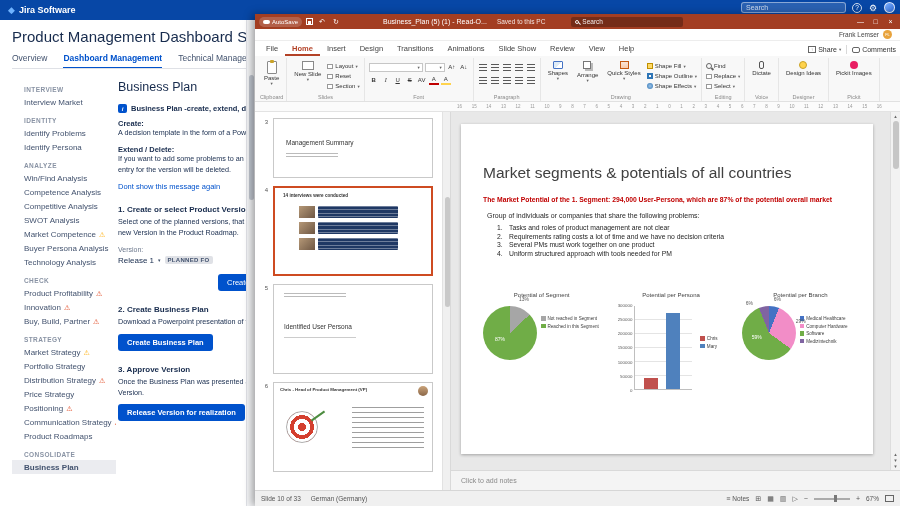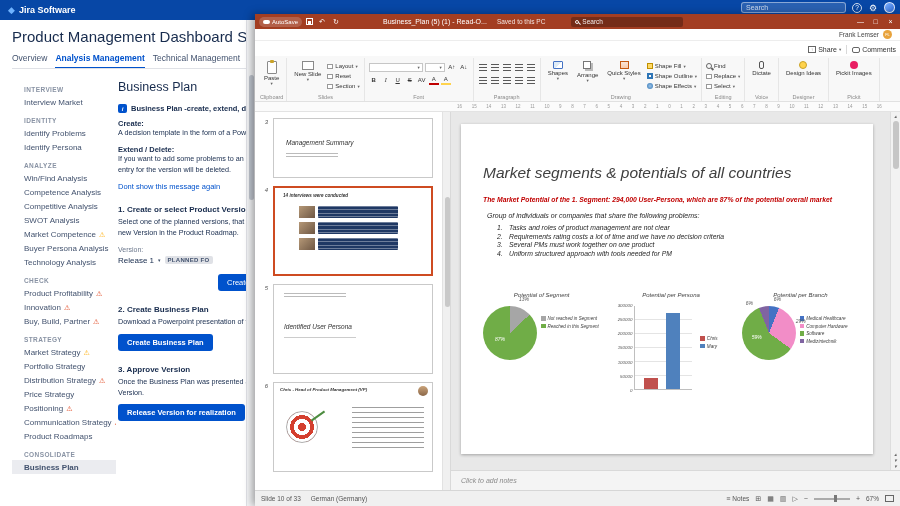--- a/index.html
+++ b/index.html
@@ -15,21 +15,21 @@
   .jmenu .caret { font-size:5px; opacity:.8; }
   .jtop-right { position:absolute; right:5px; top:2px; display:flex; align-items:center; gap:6px; z-index:6; }
   .jsearch { width:105px; height:11px; background:rgba(255,255,255,.14); border:1px solid rgba(255,255,255,.45); border-radius:3px; color:#fff; font-size:7px; padding:0 4px; outline:none; }
   .jsearch::placeholder { color:rgba(255,255,255,.75); }
   .jicon { width:10px; height:10px; border-radius:50%; display:flex; align-items:center; justify-content:center; font-size:6.5px; color:#fff; border:1px solid rgba(255,255,255,.8); }
   .jicon.gear { border:none; font-size:9px; }
   .javatar { width:11px; height:11px; border-radius:50%; background:linear-gradient(135deg,#7FB1FF,#2E6BD6); border:1px solid rgba(255,255,255,.8); }
 
   
   .jtitle { position:absolute; left:12px; top:28px; font-size:15px; font-weight:500; color:#172B4D; }
-  .jtabs { position:absolute; left:12px; top:53px; display:flex; gap:8px; }
+  .jtabs { position:absolute; left:12px; top:53px; display:flex; gap:16px; }
   .jtab { font-size:8.5px; color:#42526E; padding-bottom:4px; cursor:default; white-space:nowrap; }
   .jtab.active { color:#0052CC; border-bottom:2px solid #0052CC; font-weight:bold; }
   .jtabs-divider { position:absolute; left:12px; top:68px; width:235px; height:1px; background:#DFE1E6; }
 
   .jsidebar { position:absolute; left:0; top:74px; width:116px; bottom:0; padding-top:4px; overflow:hidden; background:#fff;padding-left:12px; }
   .sb-header { margin-top:8px; padding:0 12px 2px; font-size:6.5px; font-weight:bold; letter-spacing:.4px; color:#8993A4; }
   .sb-item { display:flex; align-items:center; gap:3px; padding:2.5px 12px; font-size:8px; color:#42526E; cursor:default; white-space:nowrap; }
   .sb-item.active { background:#EBECF0; font-weight:bold; }
   .warn { font-size:7px; line-height:1; }
   .warn.yellow { color:#FFAB00; }
@@ -119,21 +119,21 @@
   .sw-effects { width:6px; height:6px; border-radius:50%; background:radial-gradient(#9DC3E6,#2E75B6); flex:none; }
   .mic { width:5px; height:8px; border:1px solid #555; border-radius:2px; }
   .bulb { width:8px; height:8px; border-radius:50%; background:#FFD34D; border:1px solid #C9A227; }
   .pickit-icon { width:8px; height:8px; border-radius:50%; background:#E91E63; }
   .findmag { width:6px; height:6px; border:1.5px solid #666; border-radius:50%; position:relative; flex:none; }
   .findmag::after { content:""; position:absolute; width:3px; height:1.5px; background:#666; transform:rotate(45deg); right:-3px; bottom:-1px; }
 
   .pruler { height:10px; background:#FBFBFB; border-bottom:1px solid #E3E3E3; position:relative; flex:none; }
   .ruler-nums { position:absolute; left:196px; right:12px; top:0; bottom:0; display:flex; justify-content:space-between; align-items:center; font-size:4.5px; color:#9A9A9A; padding:0 6px; }
 
-  .pcontent { flex:1; display:flex; min-height:0;font-style:italic; }
+  .pcontent { flex:1; display:flex; min-height:0; }
   .thumbs { width:196px; background:#fff; border-right:1px solid #D9D9D9; position:relative; padding:6px 14px 0 4px; flex:none; overflow:hidden; }
   .trow { display:flex; gap:5px; margin-bottom:8px; }
   .tnum { width:9px; text-align:right; font-size:6px; color:#555; padding-top:1px; flex:none; }
   .tbox { width:160px; background:#fff; border:1px solid #C9C9C9; position:relative; overflow:hidden; cursor:default; }
   .tbox.selected { border:2px solid #CE4B21; }
   .t3 { height:60px; } .t4,.t5,.t6 { height:90px; }
   .t3-title { position:absolute; left:12px; top:20px; font-size:6.5px; color:#333; }
   .t3-sub { position:absolute; left:12px; top:34px; width:52px; height:4px; background:repeating-linear-gradient(to bottom,#BBB 0 1px,transparent 1px 3px); }
   .t4-title { position:absolute; left:8px; top:5px; font-size:4.6px; font-weight:bold; color:#333; }
   .t4-rows { position:absolute; left:24px; top:18px; display:flex; flex-direction:column; gap:4px; }
@@ -208,21 +208,21 @@
       <input class="jsearch" placeholder="Search" style="">
       <span class="jicon">?</span>
       <span class="jicon gear">⚙</span>
       <span class="javatar"></span>
     </div>
   </div>
 
   <div class="jtitle">Product Management Dashboard Showcase</div>
   <div class="jtabs">
       <div class="jtab">Overview</div>
-      <div class="jtab active">Analysis Management</div>
+      <div class="jtab active">Dashboard Management</div>
       <div class="jtab">Technical Management</div>
       <div class="jtab">Administration</div>
     </div>
   <div class="jtabs-divider"></div>
 
   <div class="jsidebar">
       <div class="sb-header">INTERVIEW</div>
       <div class="sb-item">
         <span class="sb-label">Interview Market</span>
       </div>
@@ -363,20 +363,32 @@
         <span class="wb">×</span>
       </span>
     </div>
 
     <div class="puser-row">
       <span class="puser">Frank Lemser</span>
       <span class="pavatar">FL</span>
     </div>
 
     <div class="ptabs">
+      <div class="ptabs-left">
+          <span class="ptab">File</span>
+          <span class="ptab active">Home</span>
+          <span class="ptab">Insert</span>
+          <span class="ptab">Design</span>
+          <span class="ptab">Transitions</span>
+          <span class="ptab">Animations</span>
+          <span class="ptab">Slide Show</span>
+          <span class="ptab">Review</span>
+          <span class="ptab">View</span>
+          <span class="ptab">Help</span>
+        </div>
       <div class="ptabs-right">
         <span class="share">
           <span class="share-icon">↑</span>
           <span>Share</span>
           <span class="caret">▾</span>
         </span>
         <span class="vsep"></span>
         <span class="comments">
           <span class="bubble"></span>
           <span>Comments</span>

